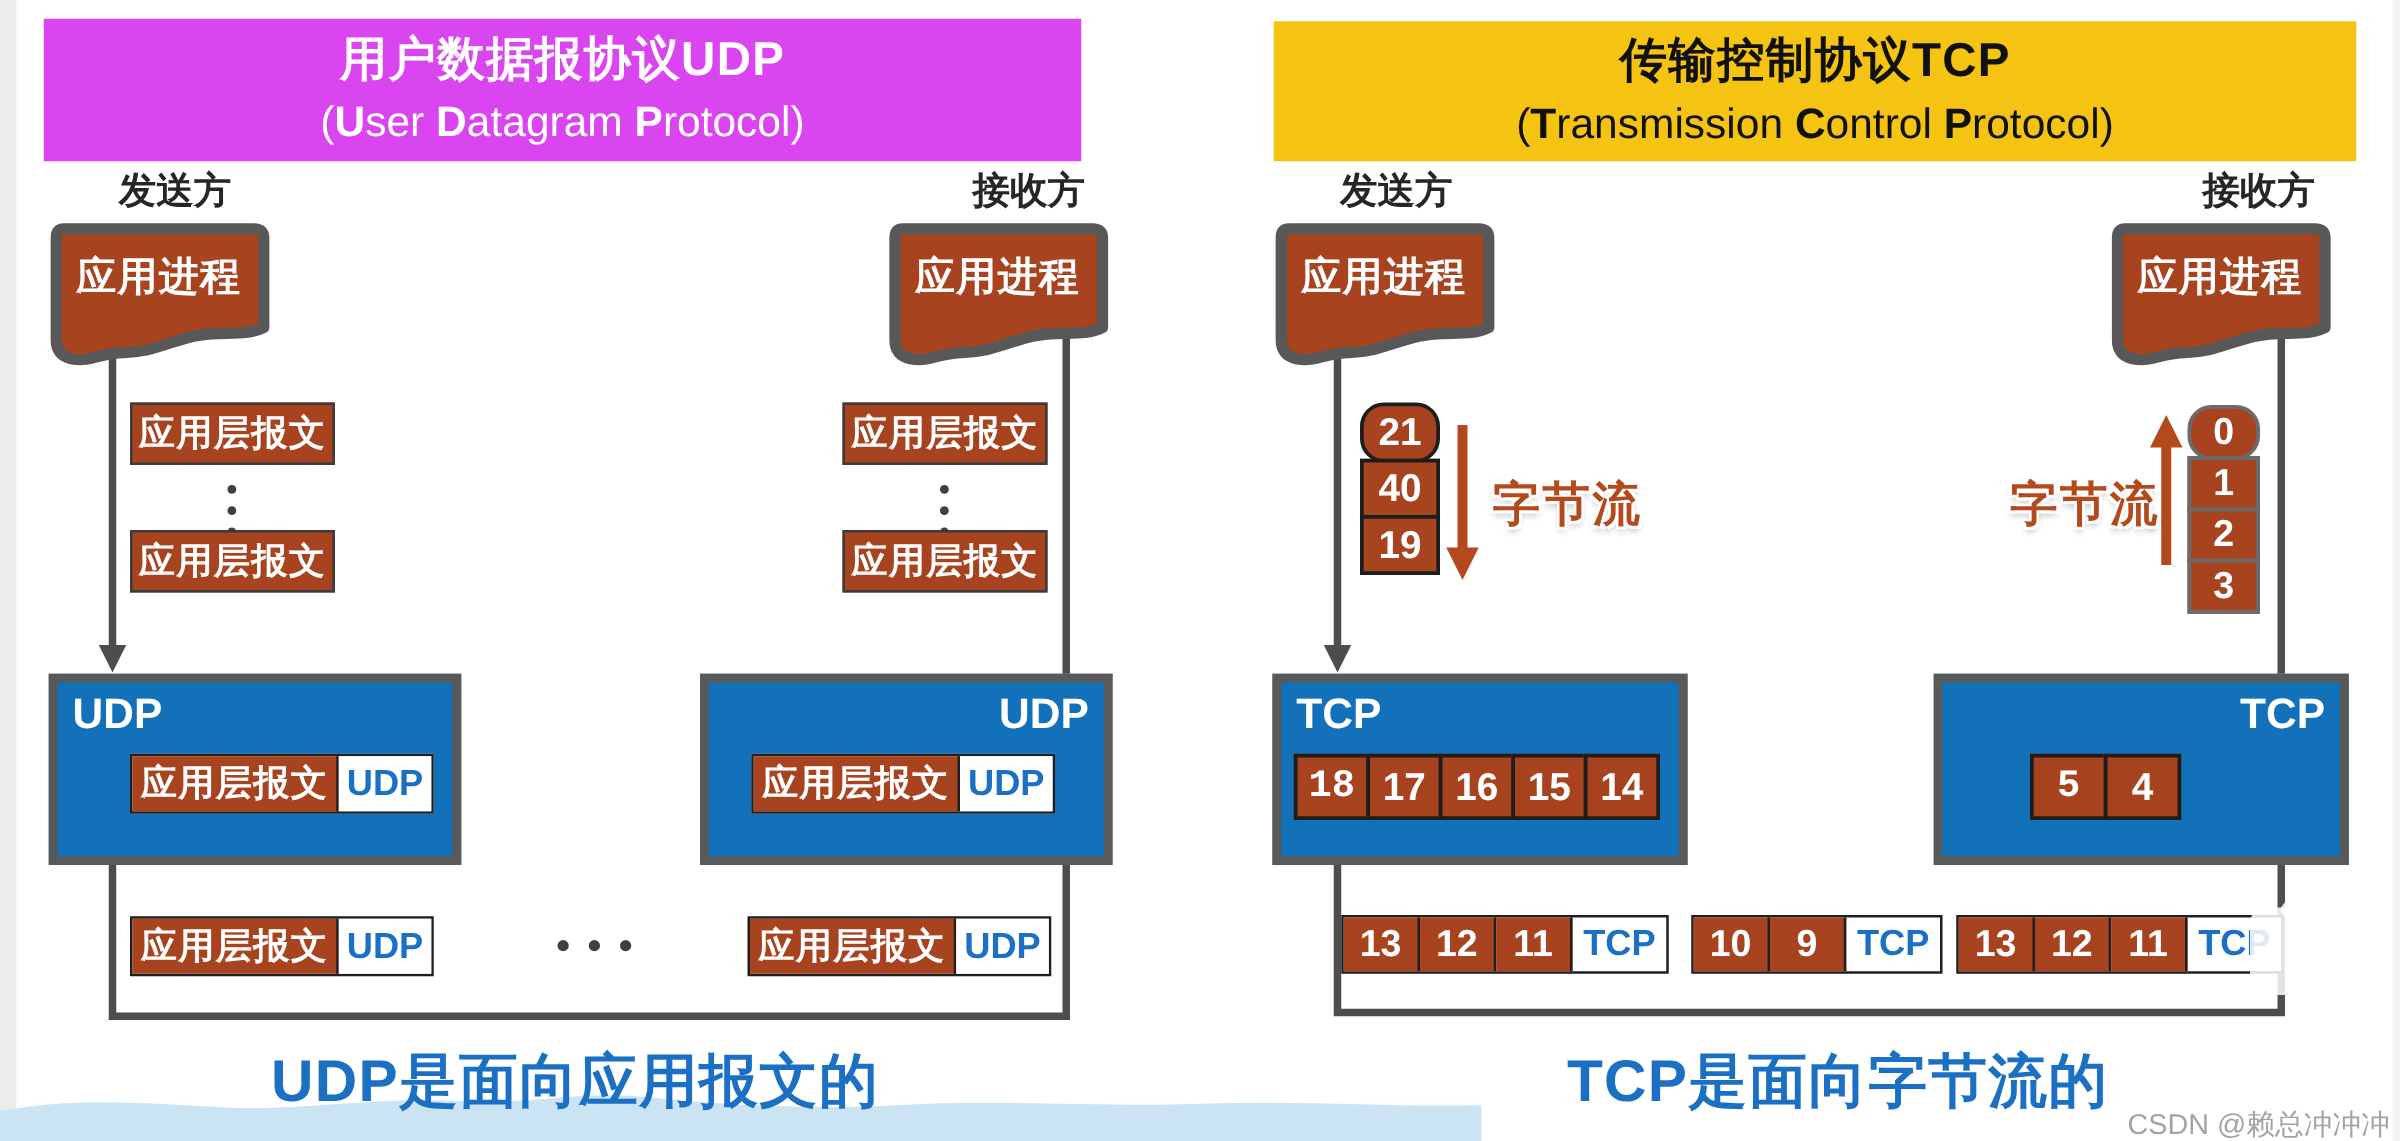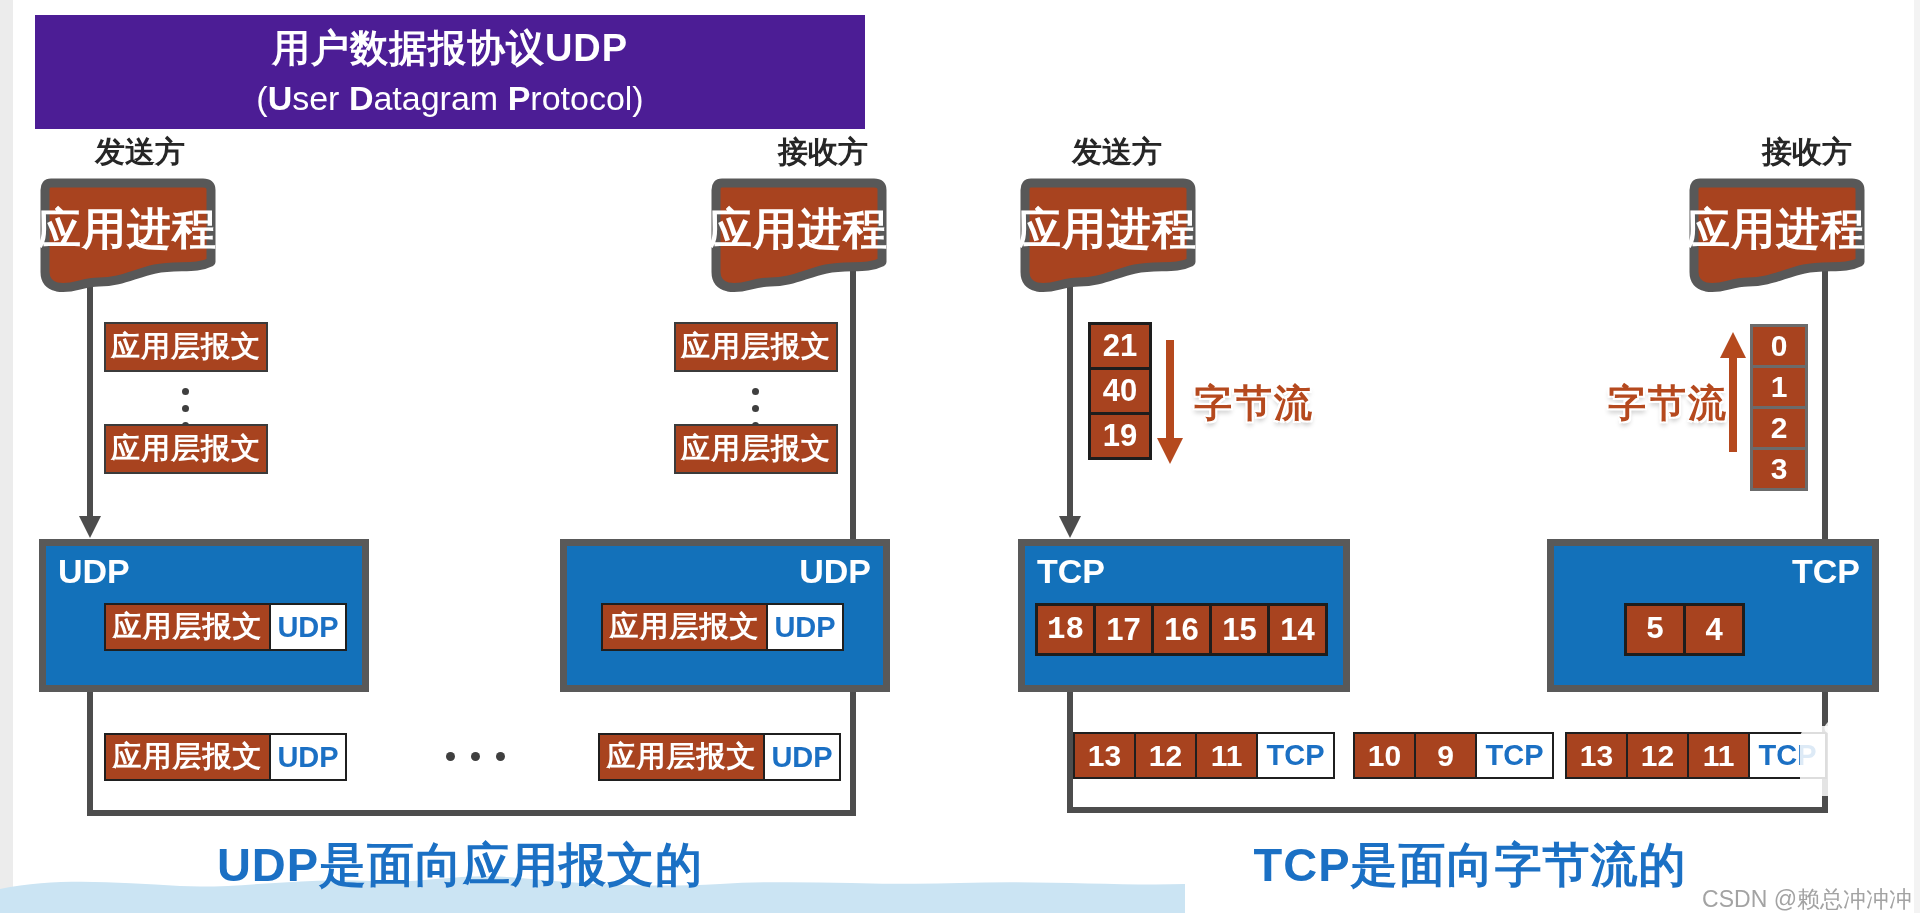--- a/index.html
+++ b/index.html
@@ -6,32 +6,32 @@
   .canvas{
     position:relative;width:1920px;height:913px;overflow:hidden;background:#ffffff;
     font-family:"Liberation Sans","DejaVu Sans",sans-serif;
   }
   .abs{position:absolute;}
   
   .edge-left{left:0;top:0;width:13px;height:913px;background:#ececec;}
   .edge-right{right:0;top:0;width:6px;height:913px;background:#f3f3f3;}
   
   .hdr{display:flex;flex-direction:column;justify-content:center;align-items:center;text-align:center;line-height:1.25;}
-  .hdr-udp{background:#4c1d95;color:#ffffff;}
+  .hdr-udp{background:#d946ef;color:#ffffff;}
   .hdr-tcp{background:#F5C413;color:#111111;}
   .hdr .t1{font-size:38px;font-weight:bold;letter-spacing:1px;}
   .hdr .t2{font-size:34px;font-weight:500;margin-top:4px;}
   .hdr .t2 b{font-weight:900;}
   
   .side-label{font-size:30px;font-weight:bold;color:#262626;width:150px;text-align:center;}
   
   .appbox{width:180px;height:120px;}
   .appbox svg{position:absolute;left:0;top:0;}
   .appbox .cap{position:absolute;left:0;top:24px;width:100%;text-align:center;
-    color:#ffffff;font-size:44px;font-weight:bold;letter-spacing:1px;}
+    color:#ffffff;font-size:32px;font-weight:bold;letter-spacing:1px;}
   
   .msg{background:#A8431F;border:2px solid #3b3b3b;color:#ffffff;
     display:flex;align-items:center;justify-content:center;
     font-size:29px;font-weight:bold;box-sizing:border-box;letter-spacing:1px;}
   
   .vdots{display:flex;flex-direction:column;gap:10px;align-items:center;}
   .vdots i{width:7px;height:7px;border-radius:50%;background:#3f3f3f;}
   .hdots{display:flex;flex-direction:row;gap:16px;align-items:center;}
   .hdots i{width:9px;height:9px;border-radius:50%;background:#3f3f3f;}
   
@@ -42,21 +42,21 @@
   .datagram{display:flex;border:2px solid #1f1f1f;box-sizing:border-box;background:#ffffff;}
   .datagram .dmsg{background:#A8431F;color:#ffffff;display:flex;align-items:center;justify-content:center;
     font-size:29px;font-weight:bold;border-right:2px solid #1f1f1f;letter-spacing:1px;}
   .datagram .dtr{background:#ffffff;color:#1B70C4;display:flex;align-items:center;justify-content:center;
     font-size:29px;font-weight:bold;}
   
   .numblk{background:#A8431F;color:#ffffff;display:flex;align-items:center;justify-content:center;
     font-weight:bold;box-sizing:border-box;}
   .stack-s .numblk{width:64px;height:48px;border:3px solid #1d1d1d;font-size:31px;margin-top:-3px;}
   .stack-r .numblk{width:58px;height:44px;border:3px solid #6b6b6b;font-size:30px;margin-top:-3px;}
-  .stack-s .numblk:first-child,.stack-r .numblk:first-child{margin-top:0;}
+  .stack-s .numblk:first-child,.stack-r .numblk:first-child{margin-top:0;border-radius:19px;}
   .winrow{display:flex;}
   .winrow .numblk{height:53px;border:3px solid #1d1d1d;font-size:31px;margin-left:-3px;}
   .winrow .numblk:first-child{margin-left:0;font-family:Liberation Mono, monospace;}
   
   .seg{display:flex;border:2px solid #1f1f1f;box-sizing:border-box;background:#ffffff;height:47px;}
   .seg .numblk{width:61px;border-right:2px solid #1f1f1f;font-size:30px;height:100%;text-align:center;}
   .seg .tr{width:75px;display:flex;align-items:center;justify-content:center;
     color:#1B70C4;font-size:29px;font-weight:bold;}
   
   .bstream{color:#B5491E;font-size:38px;font-weight:bold;letter-spacing:2px;
@@ -157,20 +157,24 @@
       <i></i>
       <i></i>
     </div>
   <div class="abs datagram" style="left:598px;top:733px;height:48px;">
     <div class="dmsg" style="width:163px;">应用层报文</div>
     <div class="dtr" style="width:74px;">UDP</div>
   </div>
 
   <div class="abs caption" style="left:180px;top:834px;width:560px;">UDP是面向应用报文的</div>
 
+  <div class="abs hdr hdr-tcp" style="left:1019px;top:17px;width:866px;height:112px;">
+    <div class="t1">传输控制协议TCP</div>
+    <div class="t2">(<b>T</b>ransmission <b>C</b>ontrol <b>P</b>rotocol)</div>
+  </div>
 
   <div class="abs side-label" style="left:1042px;top:132px;">发送方</div>
   <div class="abs side-label" style="left:1732px;top:132px;">接收方</div>
 
   <div class="abs appbox" style="left:1017px;top:176px;">
     <svg width="180" height="120" viewBox="0 0 180 120">
       <path d="M14,7 L166,7 Q174,7 174,14 L174,86 C158,94 140,88 118,93 C96,98 84,106 62,106 C44,106 36,114 20,111 Q8,108 8,96 L8,14 Q8,7 14,7 Z" fill="#A8431F" stroke="#585858" stroke-width="9" stroke-linejoin="round"></path>
     </svg>
     <div class="cap">应用进程</div>
   </div>

